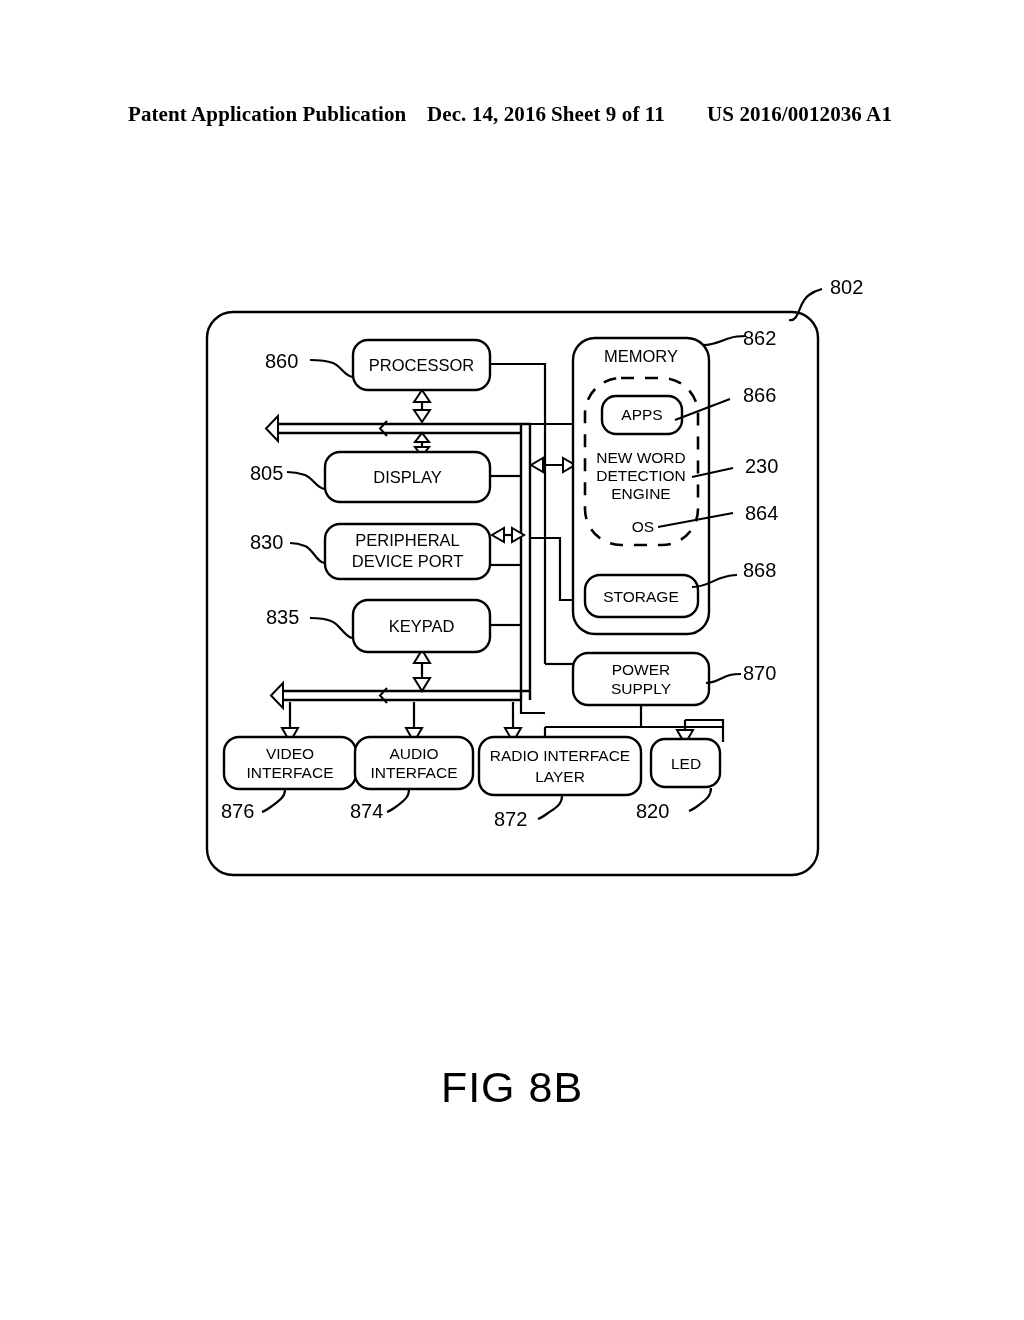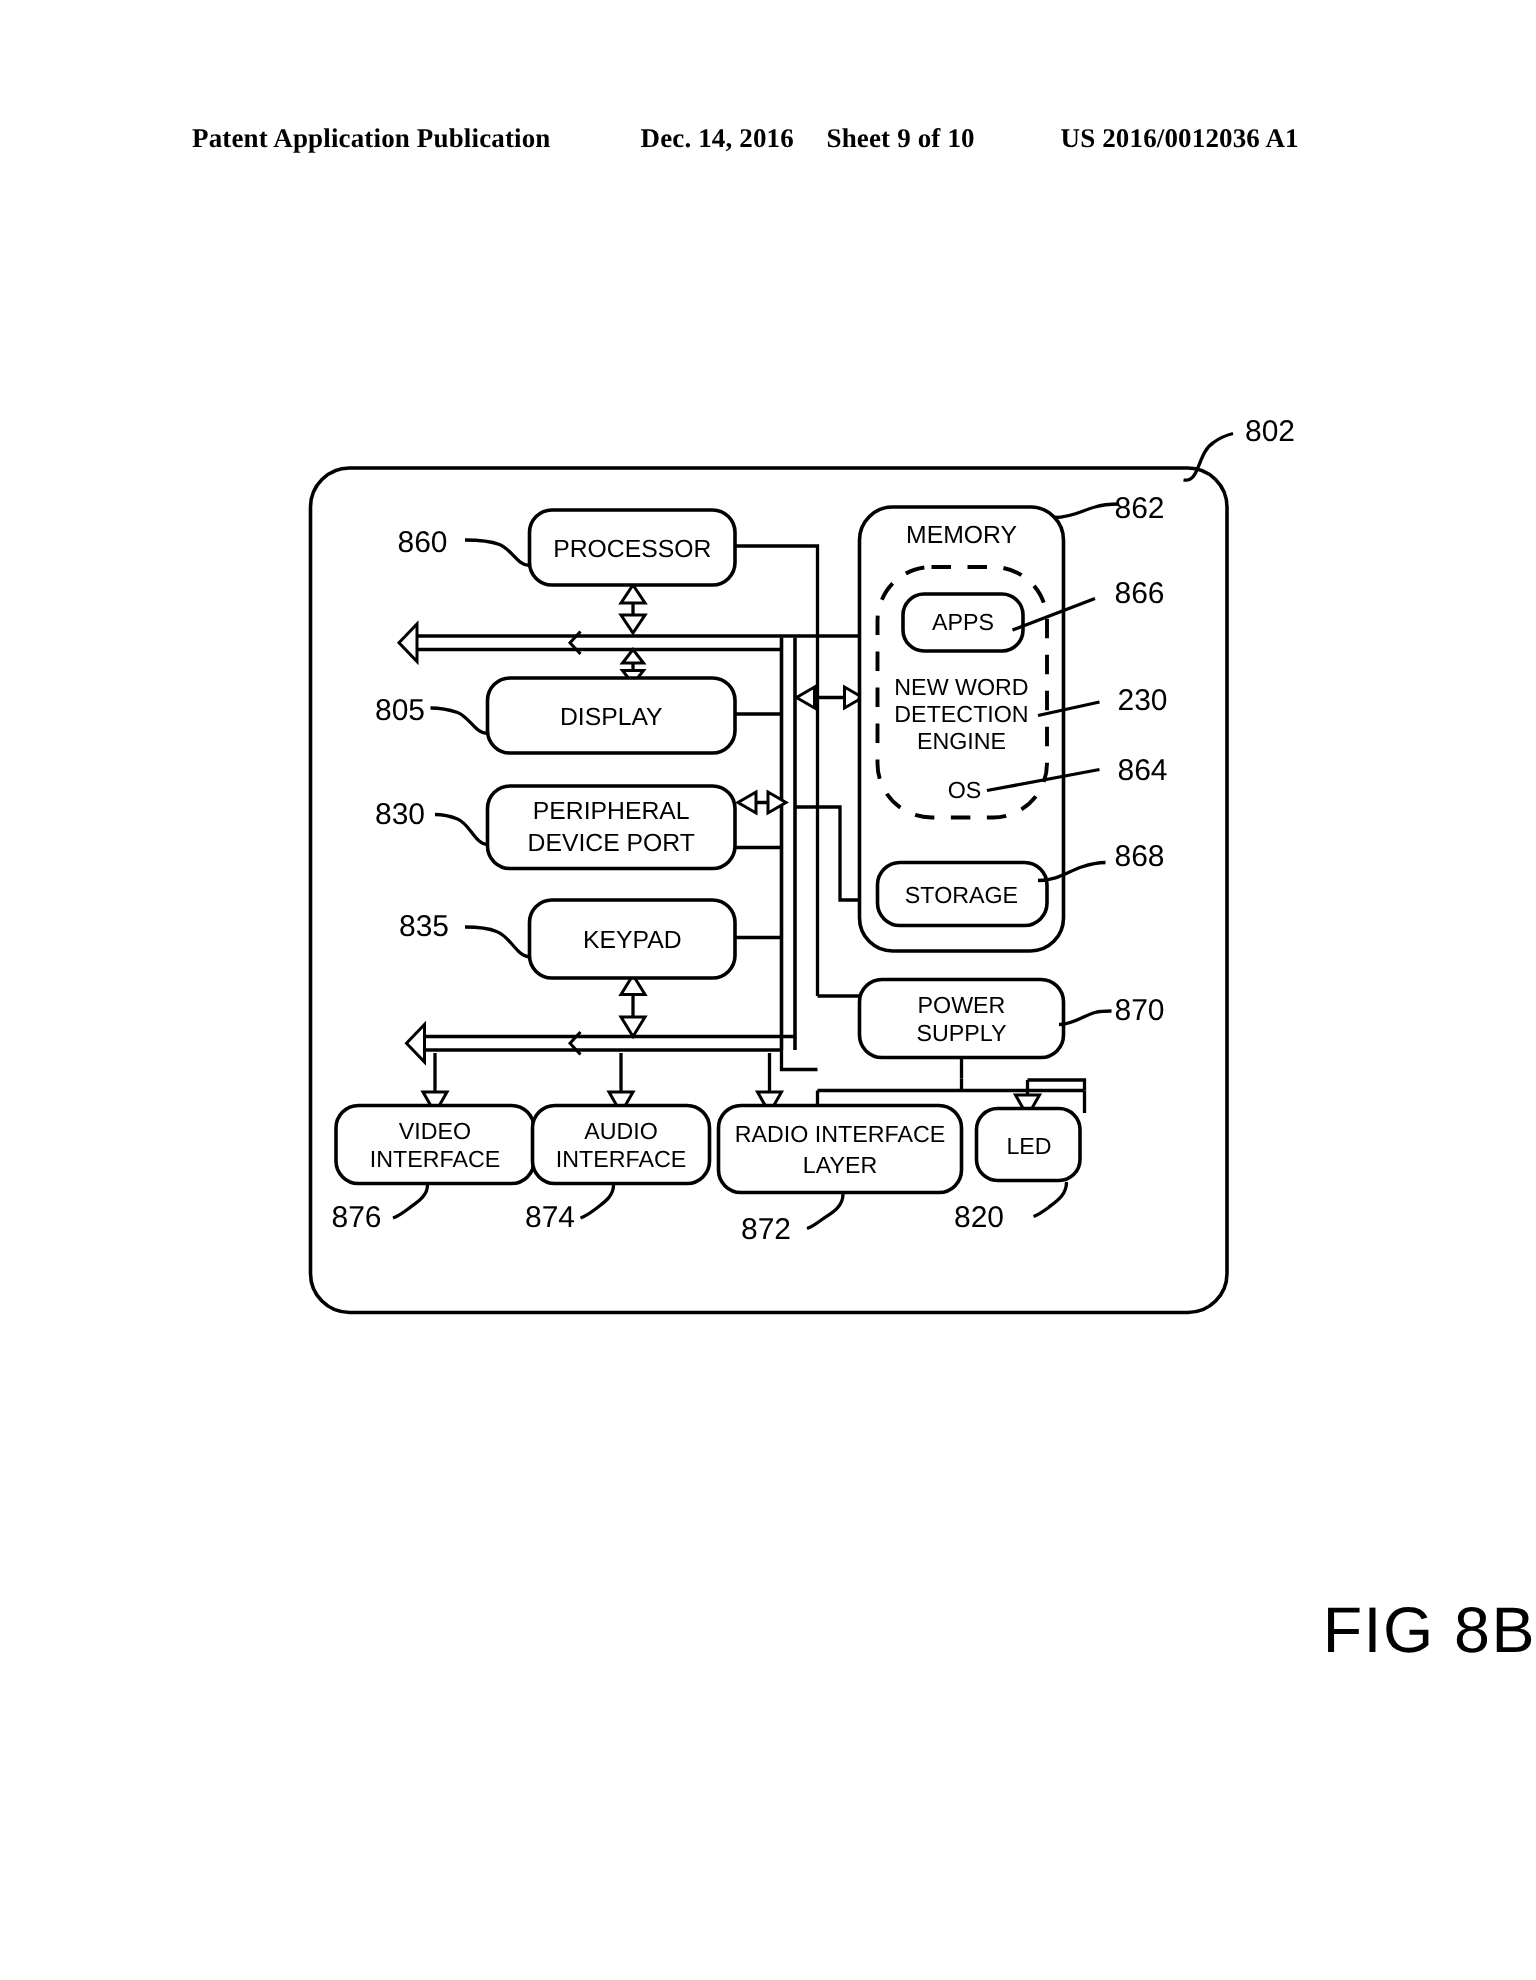--- a/index.html
+++ b/index.html
@@ -12,42 +12,42 @@
     height: 1320px;
     position: relative;
     font-family: "Liberation Sans", sans-serif;
     color: #000000;
     overflow: hidden;
   }
 
   
   #patent-header {
     position: absolute;
-    top: 82px;
+    top: 102px;
     left: 0;
     width: 880px;
     height: 28px;
     font-family: "Liberation Serif", serif;
     font-weight: bold;
-    font-size: 18px;
+    font-size: 21px;
     letter-spacing: 0.1px;
     white-space: nowrap;
   }
   #patent-header .hdr-pub   { position: absolute; left: 128px; top: 0; }
   #patent-header .hdr-date  { position: absolute; left: 427px; top: 0; }
   #patent-header .hdr-sheet { position: absolute; left: 551px; top: 0; }
   #patent-header .hdr-num   { position: absolute; left: 707px; top: 0; }
 
   
   #fig-caption {
     position: absolute;
     top: 1063px;
     left: 0;
     width: 1024px;
-    text-align: right;
+    text-align: center;
     font-size: 43px;
     letter-spacing: 1px;
   }
 
   
   #diagram {
     position: absolute;
     top: 0;
     left: 0;
     width: 1024px;
@@ -112,21 +112,21 @@
     stroke: #000000;
     stroke-width: 2;
   }
 </style>
 </head>
 <body>
 
 <div id="patent-header">
   <span class="hdr-pub">Patent Application Publication</span>
   <span class="hdr-date">Dec. 14, 2016</span>
-  <span class="hdr-sheet">Sheet 9 of 10</span>
+  <span class="hdr-sheet">Sheet 9 of 11</span>
   <span class="hdr-num">US 2016/0012036 A1</span>
 </div>
 
 <svg id="diagram" viewBox="0 0 1024 1320">
 
   <rect class="box-outer" x="207" y="312" width="611" height="563" rx="26" ry="26"></rect>
 
   <path class="leader" d="M 789 320 C 800 322 798 302 809 295 C 813 292 818 290 822 289"></path>
   <text class="ref-num" x="830" y="294">802</text>
 

